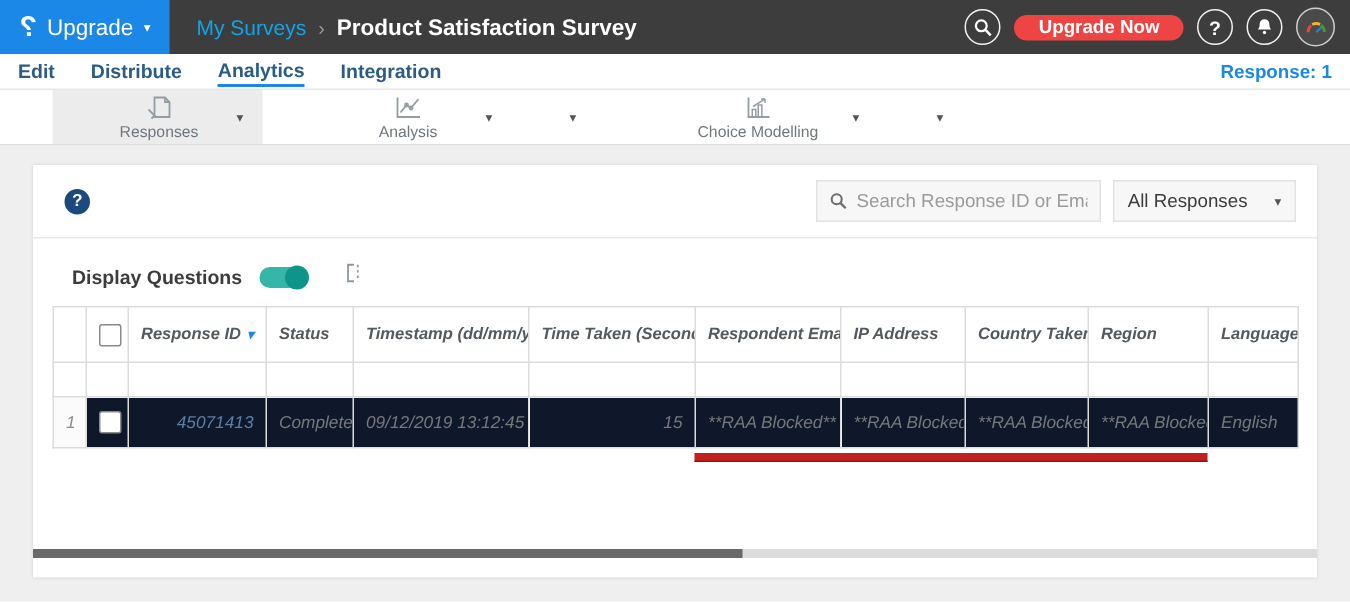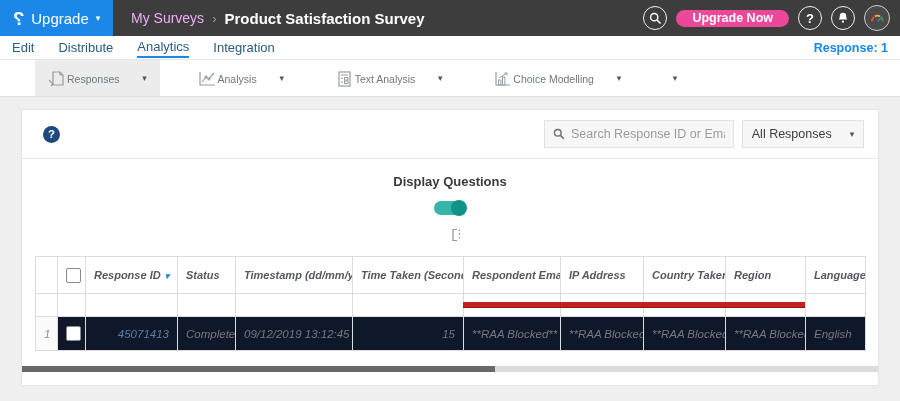--- a/index.html
+++ b/index.html
@@ -6,57 +6,57 @@
   html,body { width:900px; height:401px; overflow:hidden; }
   body { font-family:"Liberation Sans", sans-serif; background:#efefef; }
 
   
   .topbar { height:36px; background:#3d3d3d; display:flex; align-items:center; }
   .logo-area { width:113px; height:36px; background:#1b87e6; display:flex; align-items:center; justify-content:center; gap:7px; cursor:pointer; }
   .logo-glyph { color:#fff; font-size:19px; font-weight:bold; transform:scaleX(-1); display:inline-block; line-height:1; }
   .logo-label { color:#fff; font-size:15px; }
   .logo-caret { color:#fff; font-size:9px; }
   .breadcrumb { display:flex; align-items:center; gap:8px; margin-left:18px; font-size:14px; }
-  .crumb-parent { color:#f0abfc; cursor:pointer; }
+  .crumb-parent { color:#0ea5e9; cursor:pointer; }
   .crumb-sep { color:#9a9a9a; font-size:13px; }
   .crumb-current { color:#ffffff; font-size:15px; font-weight:600; }
   .top-right { margin-left:auto; display:flex; align-items:center; gap:9px; padding-right:10px; }
   .circle-btn { width:24px; height:24px; border:1.5px solid #f2f2f2; border-radius:50%; display:flex; align-items:center; justify-content:center; color:#fff; cursor:pointer; flex:none; }
   .circle-btn.help { font-size:13px; font-weight:bold; }
-  .upgrade-btn { background:#ec4899; color:#fff; font-size:12.5px; font-weight:bold; border:none; border-radius:13px; height:17px; padding:0 16px; cursor:pointer; }
+  .upgrade-btn { background:#ef4444; color:#fff; font-size:12.5px; font-weight:bold; border:none; border-radius:13px; height:17px; padding:0 16px; cursor:pointer; }
   .avatar { width:26px; height:26px; border:1.5px solid #cfcfcf; border-radius:50%; display:flex; align-items:center; justify-content:center; cursor:pointer; background:#4a4a4a; }
 
   
   .navbar { height:24px; background:#fff; display:flex; align-items:center; padding:0 12px; border-bottom:1px solid #e7e7e7; }
-  .nav-item { font-size:13px; font-weight:normal; color:#2b5c85; margin-right:24px; cursor:pointer; padding:2px 0; }
+  .nav-item { font-size:13px; font-weight:bold; color:#2b5c85; margin-right:24px; cursor:pointer; padding:2px 0; }
   .nav-item.active { border-bottom:2px solid #1b87e6; }
   .response-count { margin-left:auto; color:#1b87e6; font-size:12.5px; font-weight:bold; }
 
   
   .toolbar { height:37px; background:#fff; border-bottom:1px solid #ddd; display:flex; align-items:stretch; padding-left:35px; }
   .tool-group { display:flex; align-items:stretch; margin-right:26px; }
   .tool-group.active { background:#ececec; }
-  .tool-main { display:flex; flex-direction:row; align-items:center; justify-content:center; padding:2px 10px 1px; cursor:pointer; min-width:78px; }
+  .tool-main { display:flex; flex-direction:column; align-items:center; justify-content:center; padding:2px 10px 1px; cursor:pointer; min-width:78px;margin-left:32px; }
   .tool-label { font-size:10.5px; color:#6f7780; margin-top:1px; white-space:nowrap; }
   .tool-caret { width:30px; display:flex; align-items:center; justify-content:center; color:#555; font-size:9px; cursor:pointer; }
   .tool-icon svg { display:block; }
 
   
   .page { height:304px; padding:13px 22px 0; }
   .card { background:#fff; height:275px; position:relative; box-shadow:0 0 2px rgba(0,0,0,.12); }
   .card-header { height:49px; display:flex; align-items:center; padding:0 14px; border-bottom:1px solid #e8e8e8; }
   .viewer-title { font-size:17px; color:#5a6a77; }
   .help-dot { width:17px; height:17px; border-radius:50%; background:#1c4a7e; color:#fff; font-size:11.5px; font-weight:bold; display:flex; align-items:center; justify-content:center; margin-left:7px; cursor:pointer; }
   .search-box { margin-left:auto; width:190px; height:28px; background:#f7f7f7; border:1px solid #e2e2e2; display:flex; align-items:center; padding:0 8px; gap:6px; }
   .search-box input { border:none; outline:none; background:transparent; font-size:12.5px; color:#444; width:100%; font-family:"Liberation Sans", sans-serif; }
   .search-box input::placeholder { color:#9b9b9b; }
   .filter-dd { margin-left:8px; width:122px; height:28px; background:#f7f7f7; border:1px solid #e2e2e2; display:flex; align-items:center; justify-content:center; gap:18px; font-size:12.5px; color:#3c3c3c; cursor:pointer; }
   .filter-dd .dd-caret { color:#555; font-size:9px; }
 
-  .controls { display:flex; align-items:center; padding:15px 6px 9px; gap:12px;flex-direction:column; }
+  .controls { display:flex; align-items:center; padding:15px 26px 9px; gap:12px; }
   .dq-label { font-size:13px; font-weight:bold; color:#3c3c3c; }
   .toggle { width:32px; height:14px; border-radius:7px; background:#35b6a9; position:relative; cursor:pointer; }
   .toggle .knob { position:absolute; right:-1px; top:-1px; width:16px; height:16px; border-radius:50%; background:#0e9488; }
   .col-icon { margin-left:10px; cursor:pointer; }
 
   
   table { border-collapse:collapse; table-layout:fixed; margin:0 13px; width:830px; font-size:11.5px;font-style:italic; }
   th, td { border:1px solid #dcdcdc; padding:0 8px; overflow:hidden; white-space:nowrap; }
   thead th { height:37px; text-align:left; color:#54595f; font-size:11px; font-weight:bold; background:#fff; }
   tr.filter-row td { height:23px; background:#fff; }
@@ -152,33 +152,20 @@
           </svg>
       </span>
       <span class="tool-label">Analysis</span>
     </div>
     <div class="tool-caret">
         <span>▾</span>
       </div>
   </div>
 
   <div class="tool-group">
-    <div class="tool-main">
-      <span class="tool-icon">
-        <svg width="22" height="18" viewBox="0 0 22 18">
-            <rect x="6" y="2" width="11" height="14" fill="none" stroke="#949ca4" stroke-width="1.2"></rect>
-            <line x1="8" y1="5" x2="15" y2="5" stroke="#949ca4"></line>
-            <rect x="11.5" y="7.5" width="3.5" height="2.5" fill="none" stroke="#949ca4"></rect>
-            <rect x="11.5" y="11" width="3.5" height="2.5" fill="none" stroke="#949ca4"></rect>
-            <line x1="8" y1="8.5" x2="10" y2="8.5" stroke="#949ca4"></line>
-            <line x1="8" y1="12" x2="10" y2="12" stroke="#949ca4"></line>
-          </svg>
-      </span>
-      <span class="tool-label">Text Analysis</span>
-    </div>
     <div class="tool-caret">
         <span>▾</span>
       </div>
   </div>
 
   <div class="tool-group">
     <div class="tool-main">
       <span class="tool-icon">
         <svg width="22" height="18" viewBox="0 0 22 18">
             <path d="M5 2v13h14" fill="none" stroke="#949ca4" stroke-width="1.2"></path>

